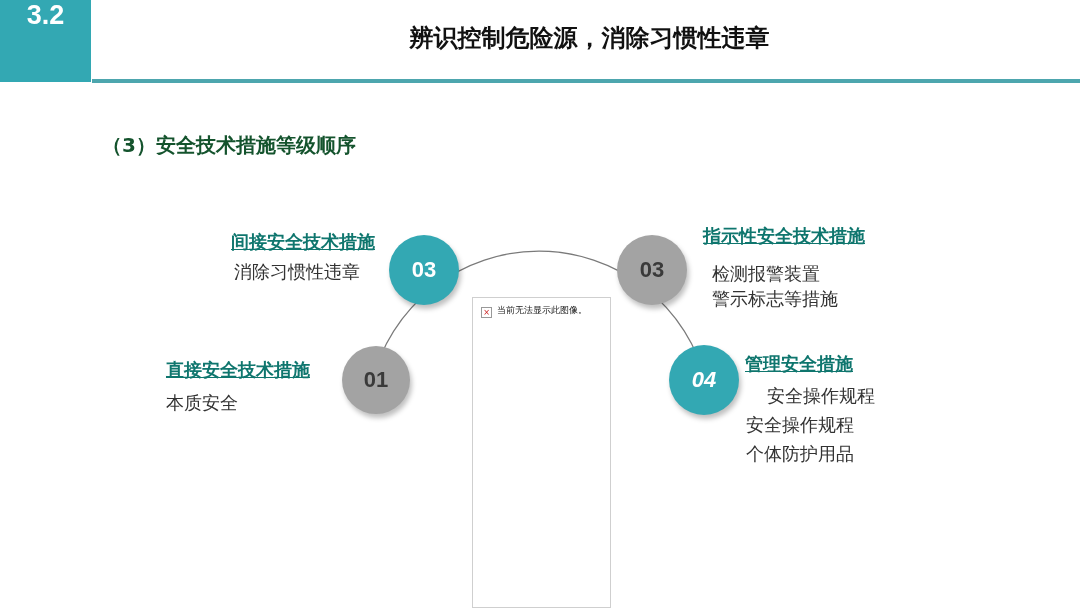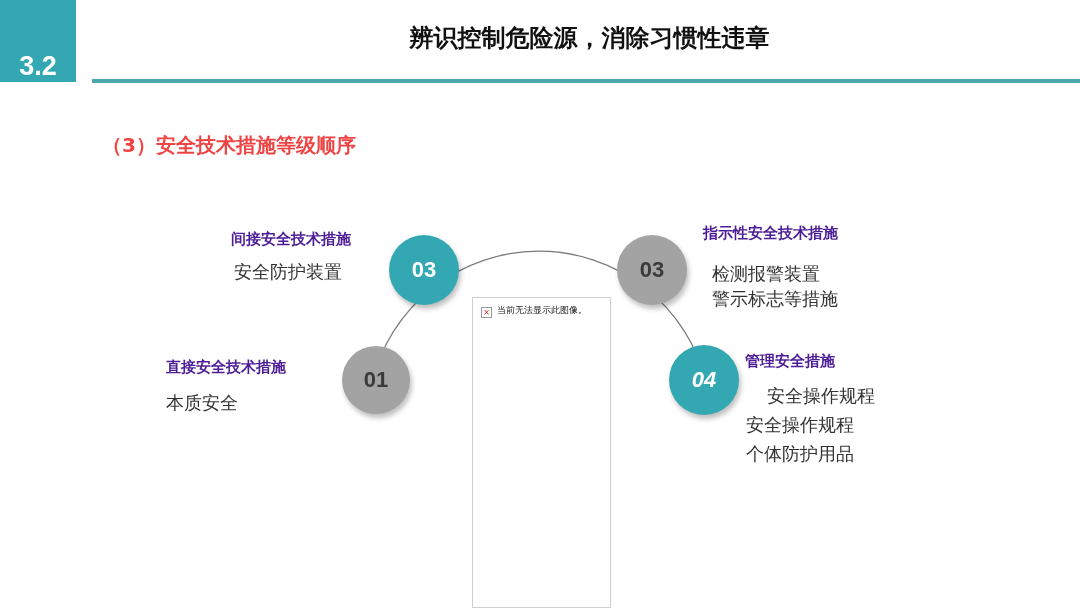--- a/index.html
+++ b/index.html
@@ -1,31 +1,31 @@
 <!DOCTYPE html>
 <html><head>
 <meta charset="utf-8">
 <style>
   html, body { margin:0; padding:0; }
   body { width:1080px; height:608px; background:#ffffff; position:relative; overflow:hidden;
          font-family:"DejaVu Sans", "Liberation Sans", sans-serif; color:#1a1a1a; }
-  .num-block { position:absolute; left:0; top:0; width:76px; height:82px; background:#33a8b3;
-               display:flex; align-items:flex-end; justify-content:center; color:#ffffff;
+  .num-block { position:absolute; left:0; top:0; width:91px; height:82px; background:#33a8b3;
+               display:flex; align-items:flex-start; justify-content:center; color:#ffffff;
                font-family:"Liberation Sans", sans-serif; font-weight:bold; font-size:27px; }
   .header-line { position:absolute; left:92px; top:79px; width:988px; height:4px; background:#4da6ae; }
   .title { position:absolute; left:0; right:0; top:22px; text-align:center; padding-left:99px; box-sizing:border-box;
            font-size:24px; font-weight:bold; letter-spacing:0px; color:#111; }
-  .subtitle { position:absolute; left:102px; top:132px; font-size:20px; font-weight:bold; color:#ef4444; }
+  .subtitle { position:absolute; left:102px; top:132px; font-size:20px; font-weight:bold; color:#14532d; }
   svg.arc { position:absolute; left:0; top:0; }
   .circle { position:absolute; border-radius:50%; display:flex; align-items:center; justify-content:center;
             font-family:"Liberation Sans", sans-serif; font-weight:bold; font-size:22px;
             box-shadow: 2px 4px 5px rgba(0,0,0,0.25); }
   .teal { background:#33a8b3; color:#ffffff; }
   .gold { background:#a3a3a3; color:#3a3a3a; }
-  .label-title { position:absolute; font-size:15px; font-weight:bold; color:#4c1d95; white-space:nowrap; }
+  .label-title { position:absolute; font-size:18px; font-weight:bold; color:#0f766e; white-space:nowrap;text-decoration:underline; }
   .label-item { position:absolute; font-size:18px; color:#333; white-space:nowrap; line-height:30px; }
   .broken { position:absolute; left:472px; top:297px; width:139px; height:311px; background:#ffffff;
             border:1px solid #cfcfcf; box-sizing:border-box; }
   .broken .x { position:absolute; left:8px; top:9px; width:9px; height:9px; border:1px solid #999;
                font-size:8px; line-height:9px; text-align:center; color:#cc2222; font-family:"DejaVu Sans", sans-serif; }
   .broken .msg { position:absolute; left:24px; top:6px; font-size:9px; color:#222; white-space:nowrap; }
 </style>
 </head>
 <body>
 
@@ -49,21 +49,21 @@
 <div class="circle gold" style="left:342px; top:346px; width:68px; height:68px;">
   <span>01</span>
 </div>
 <div class="label-title" style="left:166px; top:358px;">直接安全技术措施</div>
 <div class="label-item" style="left:166px; top:388px;">本质安全</div>
 
 <div class="circle teal" style="left:389px; top:235px; width:70px; height:70px;">
   <span>03</span>
 </div>
 <div class="label-title" style="left:231px; top:230px;">间接安全技术措施</div>
-<div class="label-item" style="left:234px; top:257px;">安全防护装置</div>
+<div class="label-item" style="left:234px; top:257px;">消除习惯性违章</div>
 
 <div class="circle gold" style="left:617px; top:235px; width:70px; height:70px;">
   <span>03</span>
 </div>
 <div class="label-title" style="left:703px; top:224px;">指示性安全技术措施</div>
 <div class="label-item" style="left:712px; top:259px;">检测报警装置</div>
 <div class="label-item" style="left:712px; top:284px;">警示标志等措施</div>
 
 <div class="circle teal" style="left:669px; top:345px; width:70px; height:70px;font-style:italic;">
   <span>04</span>

